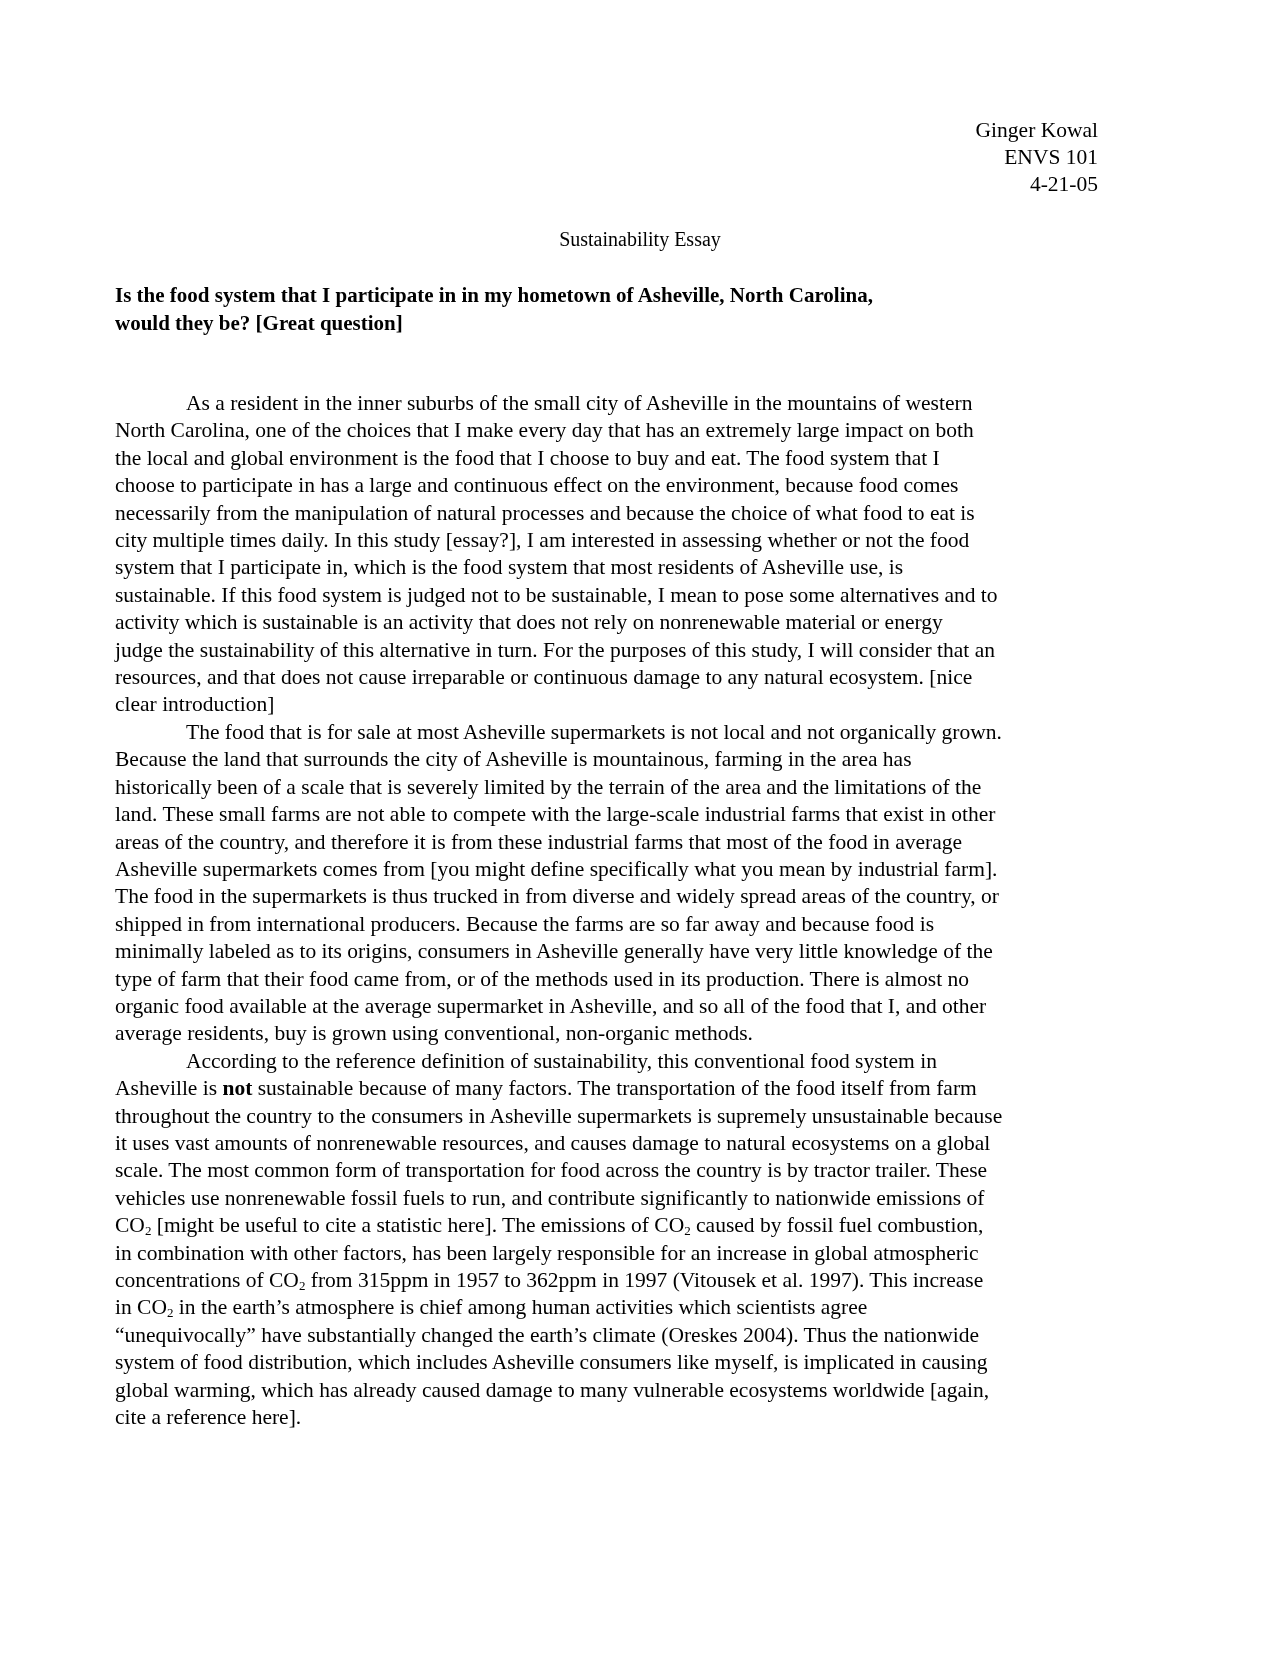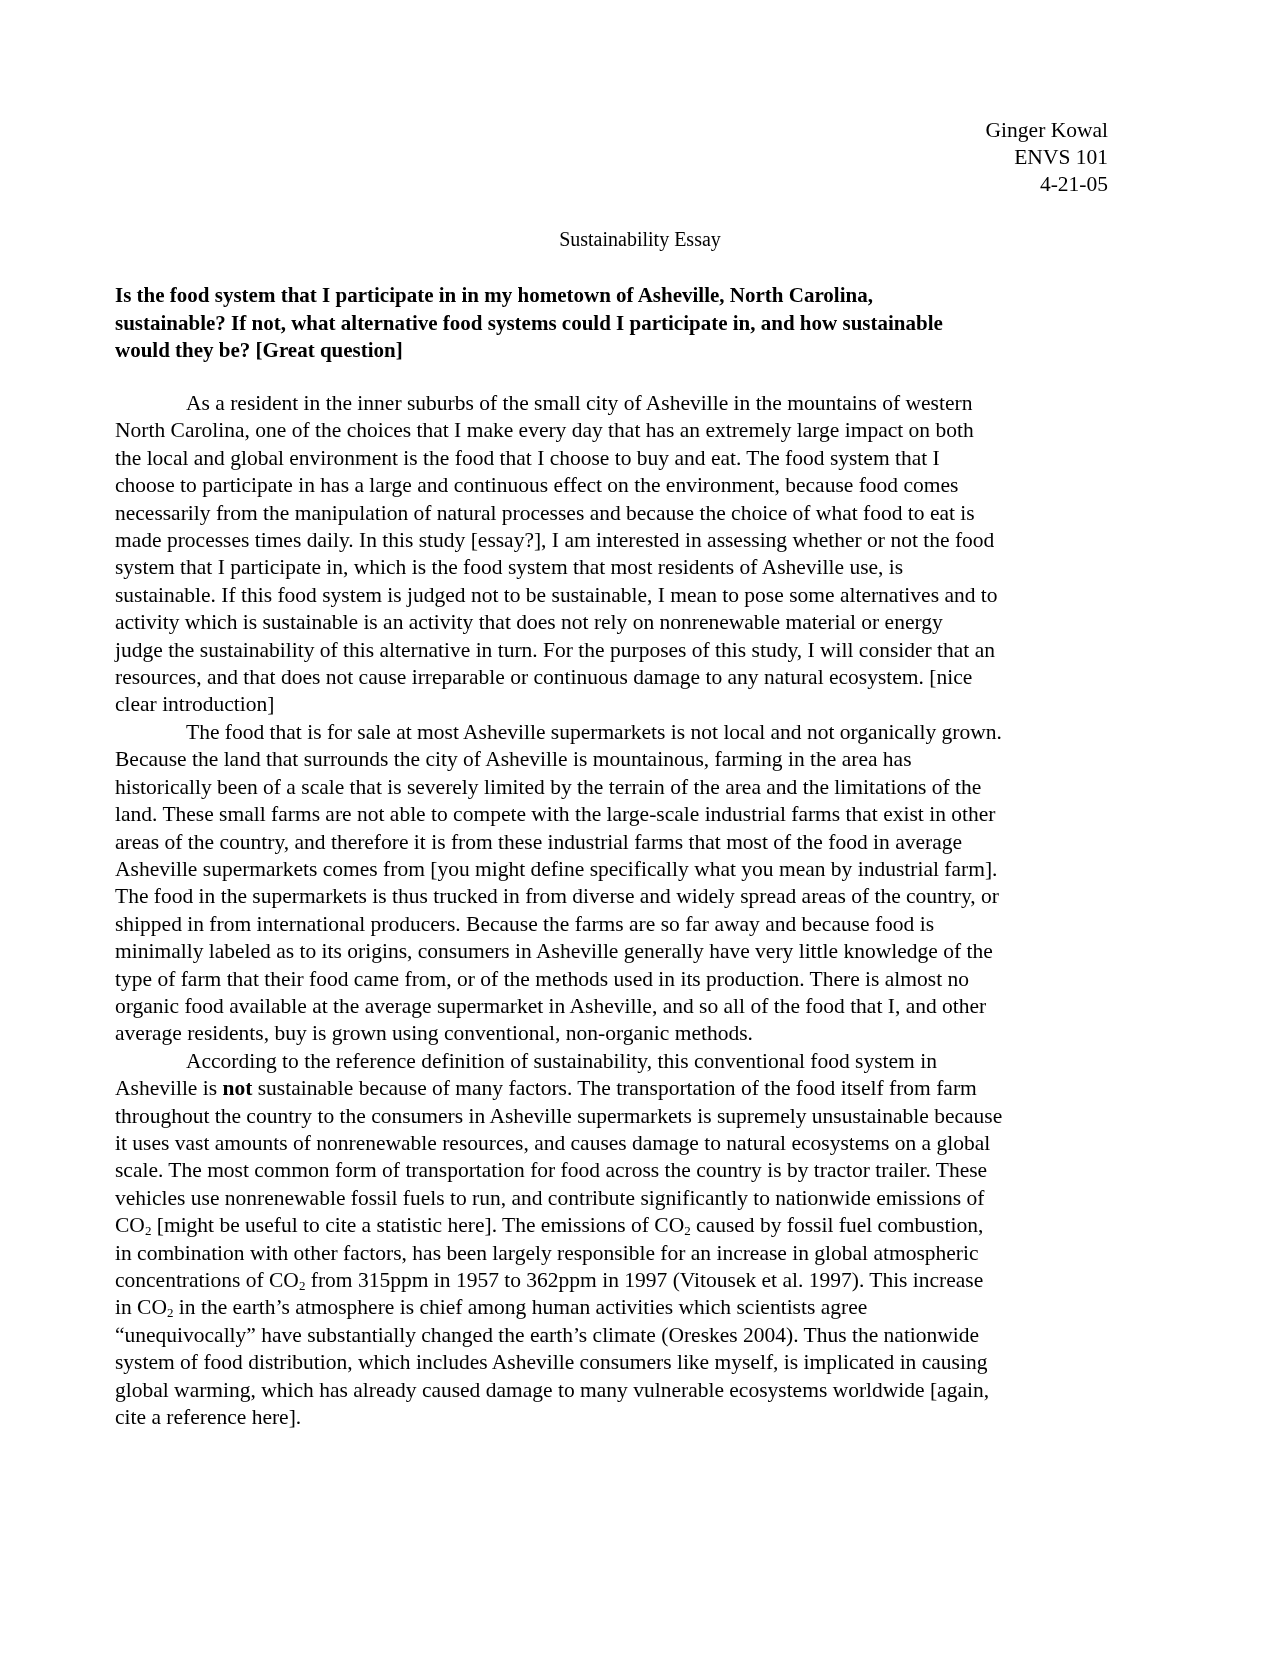--- a/index.html
+++ b/index.html
@@ -1,19 +1,19 @@
 <!DOCTYPE html>
 <html><head>
 <meta charset="utf-8">
 <style>
   html, body { margin: 0; padding: 0; background: #ffffff; }
   body { width: 1280px; height: 1656px; position: relative; overflow: hidden;
          font-family: "Liberation Serif", "DejaVu Serif", serif; color: #000; }
   .page { position: absolute; left: 0; top: 0; width: 1280px; height: 1656px; background: #fff; }
-  .header-block { position: absolute; right: 172px; top: 117px; text-align: right; font-size: 21.5px; line-height: 27px; }
+  .header-block { position: absolute; right: 182px; top: 117px; text-align: right; font-size: 21.5px; line-height: 27px; }
   .header-line { display: block; white-space: nowrap; }
   .title { position: absolute; left: 0; width: 1280px; top: 226px; text-align: center; font-size: 20px; line-height: 27px; }
   .question { position: absolute; left: 115px; top: 282px; font-size: 21px; line-height: 27.5px; font-weight: bold; }
   .body { position: absolute; left: 115px; top: 390px; font-size: 21.5px; line-height: 27.4px; }
   .line { display: block; white-space: nowrap; }
   .indent { padding-left: 71px; }
   sub { font-size: 13px; vertical-align: -3px; line-height: 0; }
   b { font-weight: bold; }
 </style>
 </head>
@@ -24,33 +24,32 @@
   <div class="header-block">
     <span class="header-line">Ginger Kowal</span>
     <span class="header-line">ENVS 101</span>
     <span class="header-line">4-21-05</span>
   </div>
 
   <div class="title">Sustainability Essay</div>
 
   <div class="question">
     <span class="line">Is the food system that I participate in in my hometown of Asheville, North Carolina,</span>
-    <span class="line">sustainable?  If not, what alternative food systems could I participate in, and how sustainable</span>
     <span class="line">would they be? [Great question]</span>
   </div>
 
   <div class="body">
 
     <div>
       <span class="line indent">As a resident in the inner suburbs of the small city of Asheville in the mountains of western</span>
       <span class="line">North Carolina, one of the choices that I make every day that has an extremely large impact on both</span>
       <span class="line">the local and global environment is the food that I choose to buy and eat.  The food system that I</span>
       <span class="line">choose to participate in has a large and continuous effect on the environment, because food comes</span>
       <span class="line">necessarily from the manipulation of natural processes and because the choice of what food to eat is</span>
-      <span class="line">made processes times daily.  In this study [essay?], I am interested in assessing whether or not the food</span>
+      <span class="line">city multiple times daily.  In this study [essay?], I am interested in assessing whether or not the food</span>
       <span class="line">system that I participate in, which is the food system that most residents of Asheville use, is</span>
       <span class="line">sustainable.  If this food system is judged not to be sustainable, I mean to pose some alternatives and to</span>
       <span class="line">activity which is sustainable is an activity that does not rely on nonrenewable material or energy</span>
       <span class="line">judge the sustainability of this alternative in turn.  For the purposes of this study, I will consider that an</span>
       <span class="line">resources, and that does not cause irreparable or continuous damage to any natural ecosystem. [nice</span>
       <span class="line">clear introduction]</span>
     </div>
 
     <div>
       <span class="line indent">The food that is for sale at most Asheville supermarkets is not local and not organically grown.</span>

